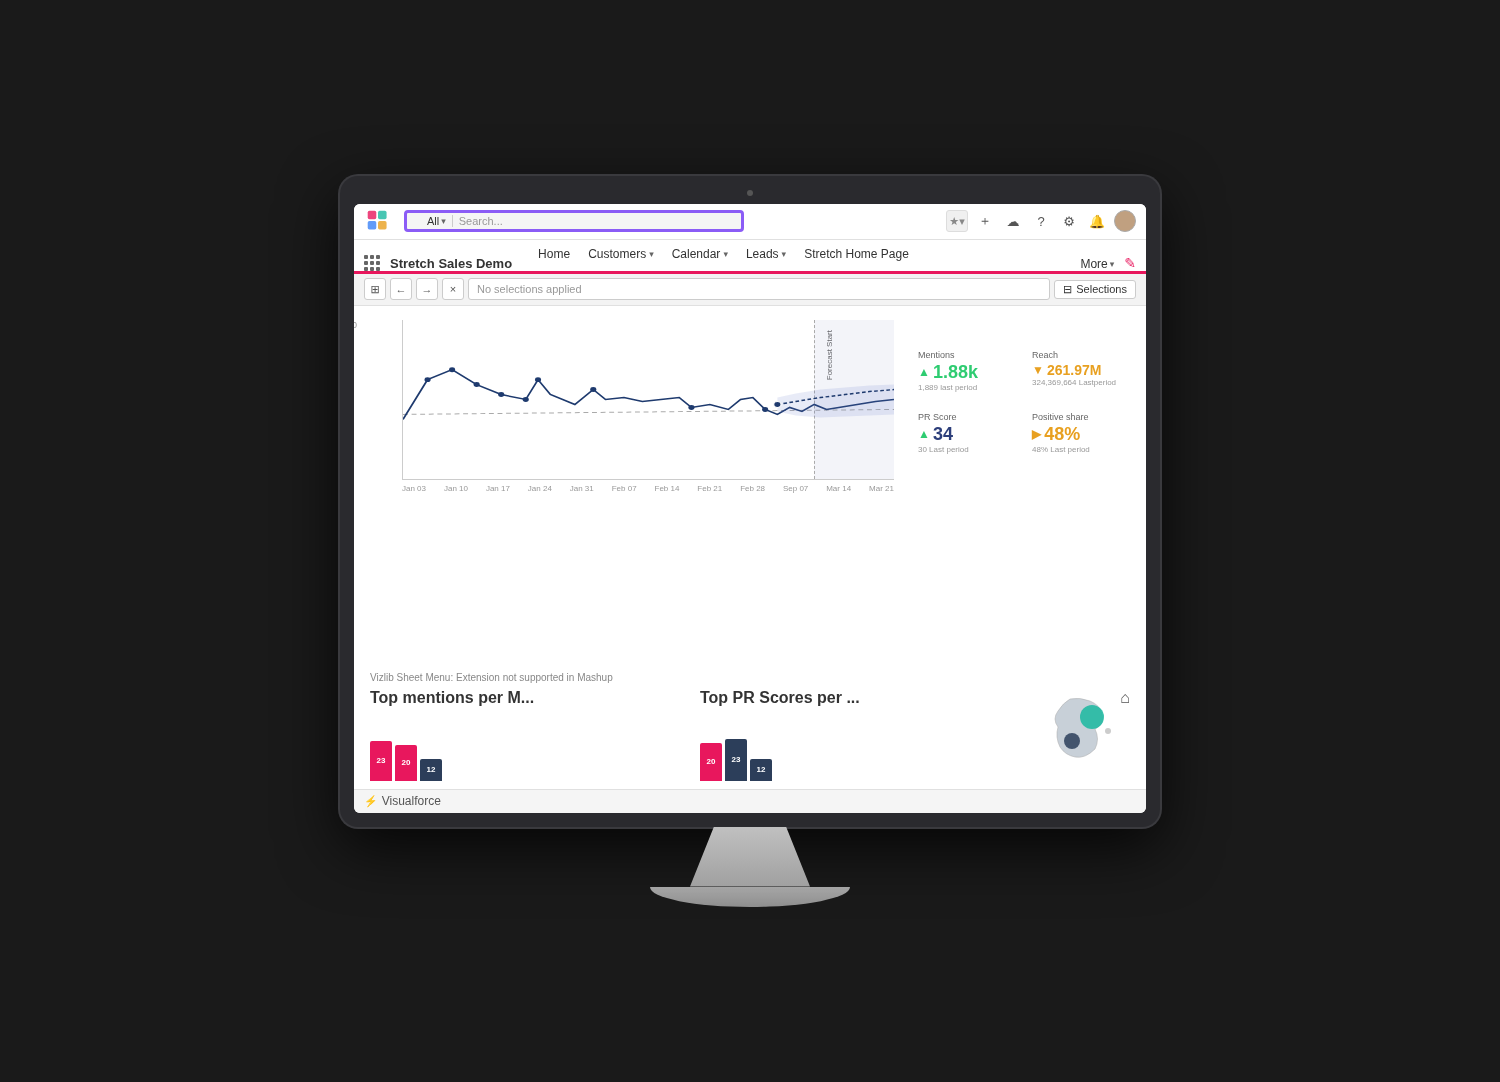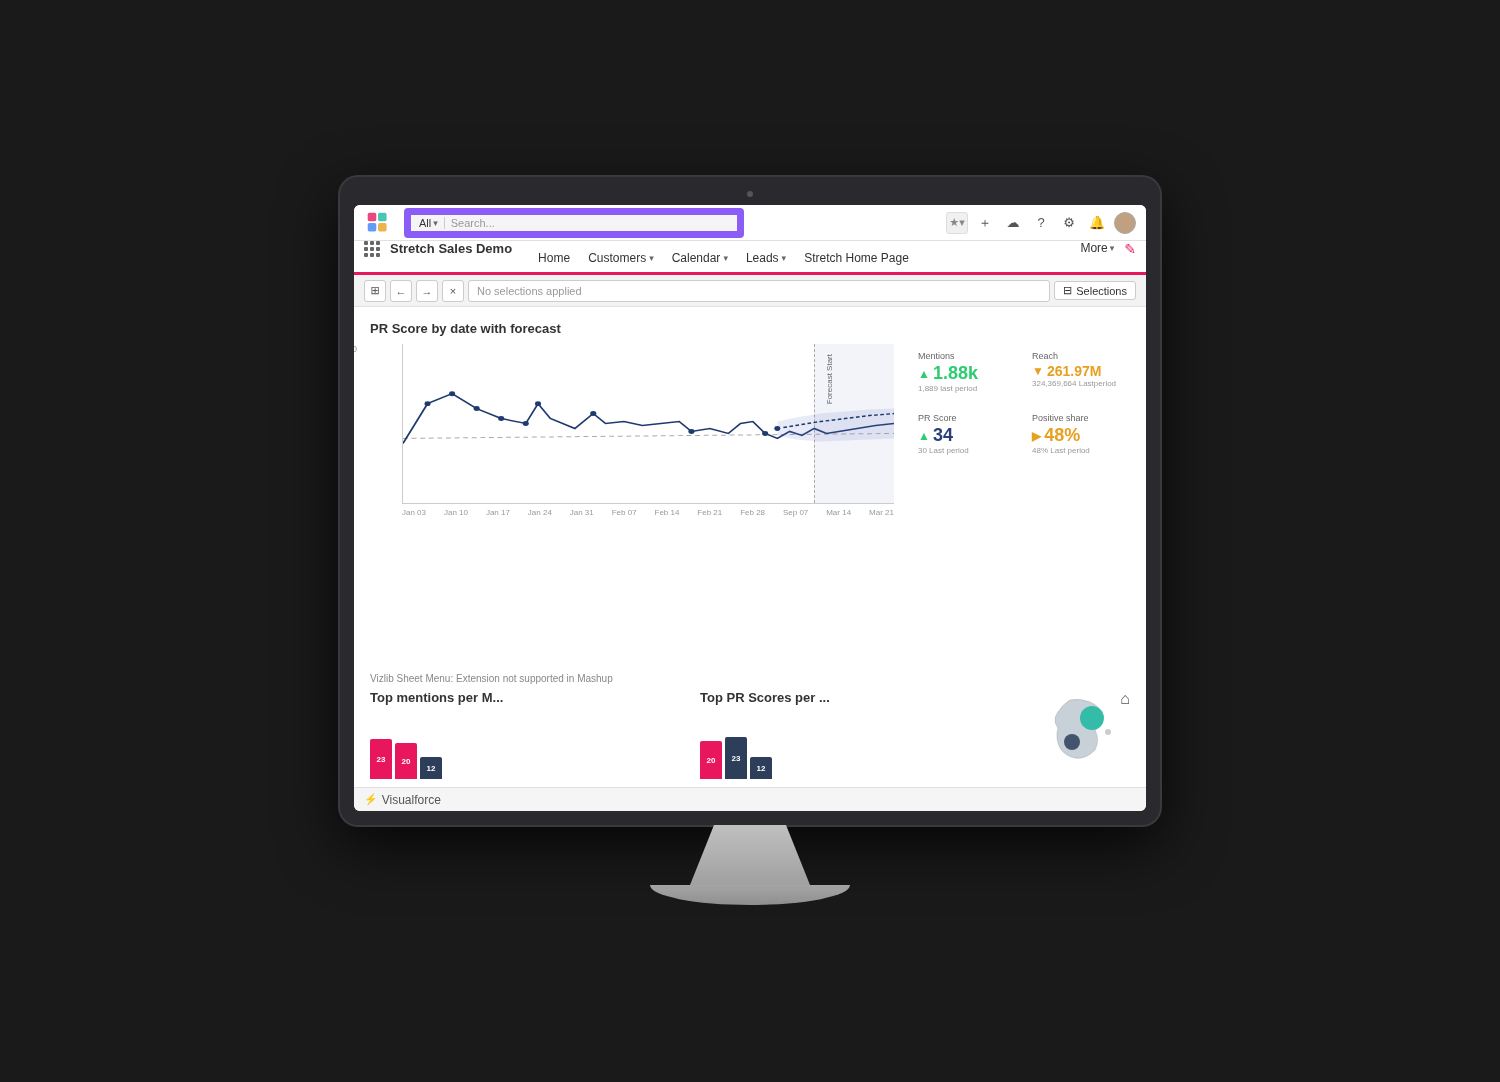--- a/index.html
+++ b/index.html
@@ -81,23 +81,23 @@
 
     .logo-svg {
       width: 24px;
       height: 24px;
     }
 
     .search-area {
       display: flex;
       align-items: flex-end;
       background: #f5f5f5;
-      border: 7px solid #8b5cf6;
+      border: 3px solid #8b5cf6;
       border-radius: 4px;
-      padding: 2px 8px;
+      padding: 2px 20px;
       flex: 1;
       max-width: 340px;
       margin-left: 4px;
     }
 
     .search-filter {
       font-size: 11px;
       color: #333;
       margin-right: 6px;
       padding-right: 6px;
@@ -145,21 +145,21 @@
       border-radius: 50%;
       background: #c0a080;
       border: 1px solid #aaa;
     }
 
     
     .nav-bar {
       background: #fff;
       height: 34px;
       display: flex;
-      align-items: flex-start;
+      align-items: flex-end;
       padding: 0 10px;
       border-bottom: 3px solid #e8175d;
       gap: 2px;
     }
 
     .nav-grid-icon {
       display: grid;
       grid-template-columns: repeat(3, 4px);
       gap: 2px;
       margin-right: 8px;
@@ -380,21 +380,21 @@
       display: flex;
       gap: 12px;
       position: relative;
     }
 
     .mini-chart {
       flex: 1;
     }
 
     .mini-chart-title {
-      font-size: 13px;
+      font-size: 16px;
       font-weight: 600;
       color: #333;
       margin-bottom: 4px;
     }
 
     .bar-chart-mini {
       display: flex;
       align-items: flex-end;
       gap: 3px;
       height: 70px;
@@ -556,21 +556,20 @@
         <div class="selections-btn">
           <span>⊟</span>
           <span>Selections</span>
         </div>
       </div>
 
       <div class="content-area">
         <div class="dashboard-grid">
 
           <div class="chart-section">
-            <div class="chart-title">PR Score by date with forecast</div>
             <div style="position: relative; padding-left: 32px;">
               <div class="y-axis-labels">
                 <span>100</span>
                 <span>80</span>
                 <span>60</span>
                 <span>40</span>
                 <span>20</span>
               </div>
               <div class="chart-container">
 

